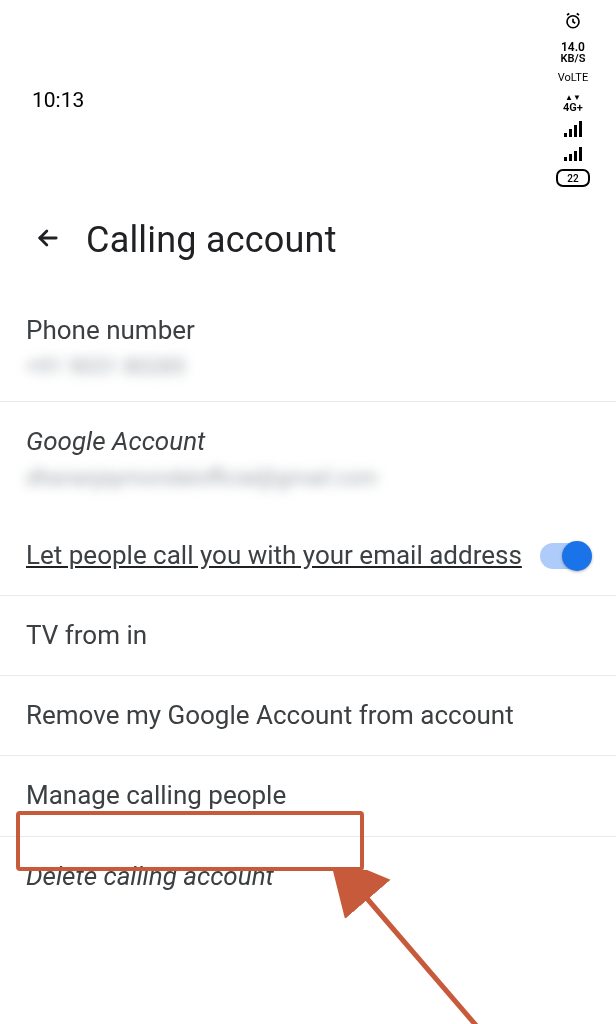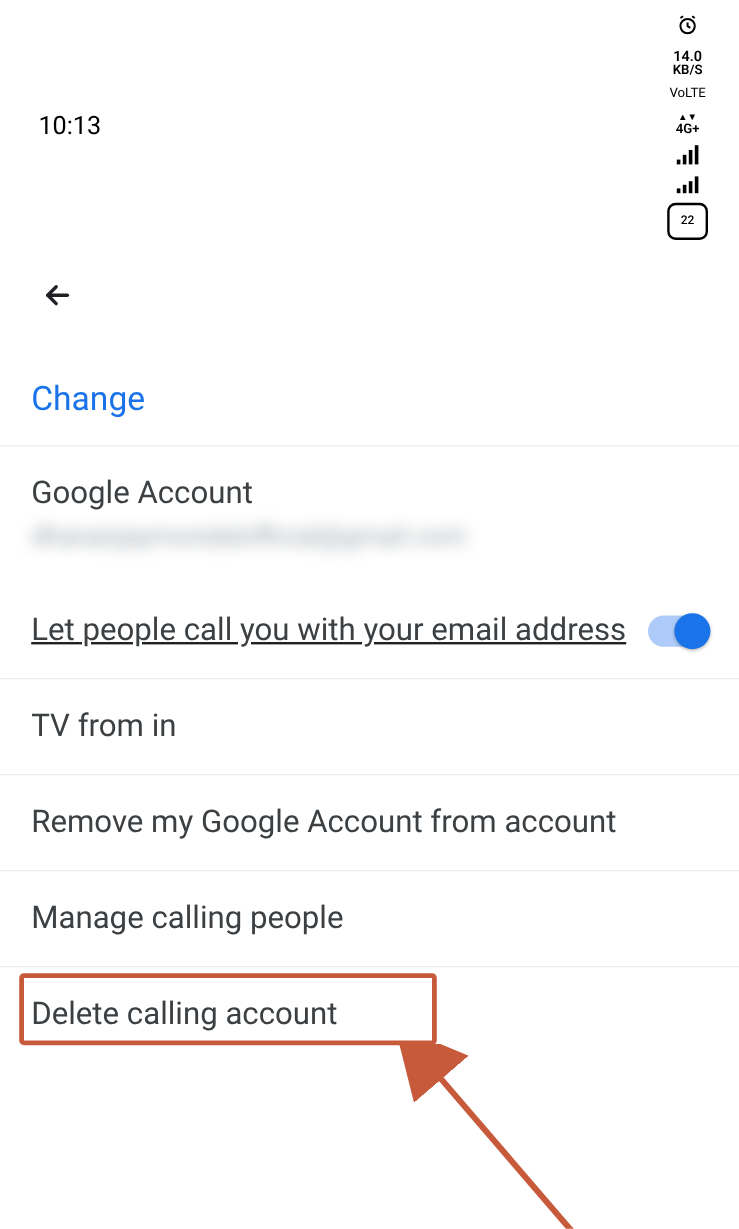--- a/index.html
+++ b/index.html
@@ -36,21 +36,21 @@
   .status-volte { font-size:11px; line-height:1; text-align:center; }
   .status-4g { font-size:11px; line-height:1; text-align:center; }
   .signal-bars { display:flex; align-items:flex-end; gap:2px; height:16px; }
   .signal-bars span { width:3px; background:#000; }
   .signal-bars span:nth-child(1){height:4px;}
   .signal-bars span:nth-child(2){height:8px;}
   .signal-bars span:nth-child(3){height:12px;}
   .signal-bars span:nth-child(4){height:16px;}
   .battery {
     border:2px solid #000; border-radius:7px;
-    width:34px; height:31px; display:flex; align-items:center; justify-content:center;
+    width:34px; height:18px; display:flex; align-items:center; justify-content:center;
     font-size:10px; font-weight:500;
   }
 
   
   .header {
     display:flex;
     align-items:center;
     gap: 24px;
     padding: 28px 26px 30px 34px;
   }
@@ -64,21 +64,21 @@
 
   
   .row {
     padding: 22px 26px;
     border-bottom: 1px solid #e8eaed;
     display:flex;
     align-items:center;
     justify-content:space-between;
     gap: 16px;
   }
-  .row.noborder { border-bottom: none; }
+  .row.noborder { border-bottom: none; font-style: italic; }
   .row .left { flex:1; }
   .label {
     font-size: 26px;
     color:#3c4043;
     font-weight:400;
     line-height:1.35;
   }
   .sub {
     margin-top:6px;
     font-size:22px;
@@ -161,24 +161,28 @@
   </div>
 </div>
 
 <div class="header">
   <span class="back-arrow">
     <svg viewBox="0 0 24 24" fill="none" stroke="#202124" stroke-width="2.4" stroke-linecap="round" stroke-linejoin="round">
       <path d="M19 12H5"></path>
         <path d="M11 18l-6-6 6-6"></path>
     </svg>
   </span>
-</div>
-
-<div class="row">
-  <div class="change-link">Change</div>
+  <div class="header-title">Calling account</div>
+</div>
+
+<div class="row">
+  <div class="left">
+    <div class="label">Phone number</div>
+    <div class="sub blur">+91 9031 80285</div>
+  </div>
 </div>
 
 <div class="row noborder" style="padding-bottom:8px;">
   <div class="left">
     <div class="label">Google Account</div>
     <div class="sub blur">dhananjaymondalofficial@gmail.com</div>
   </div>
 </div>
 
 <div class="row" style="padding-top:40px;text-decoration:underline;">

